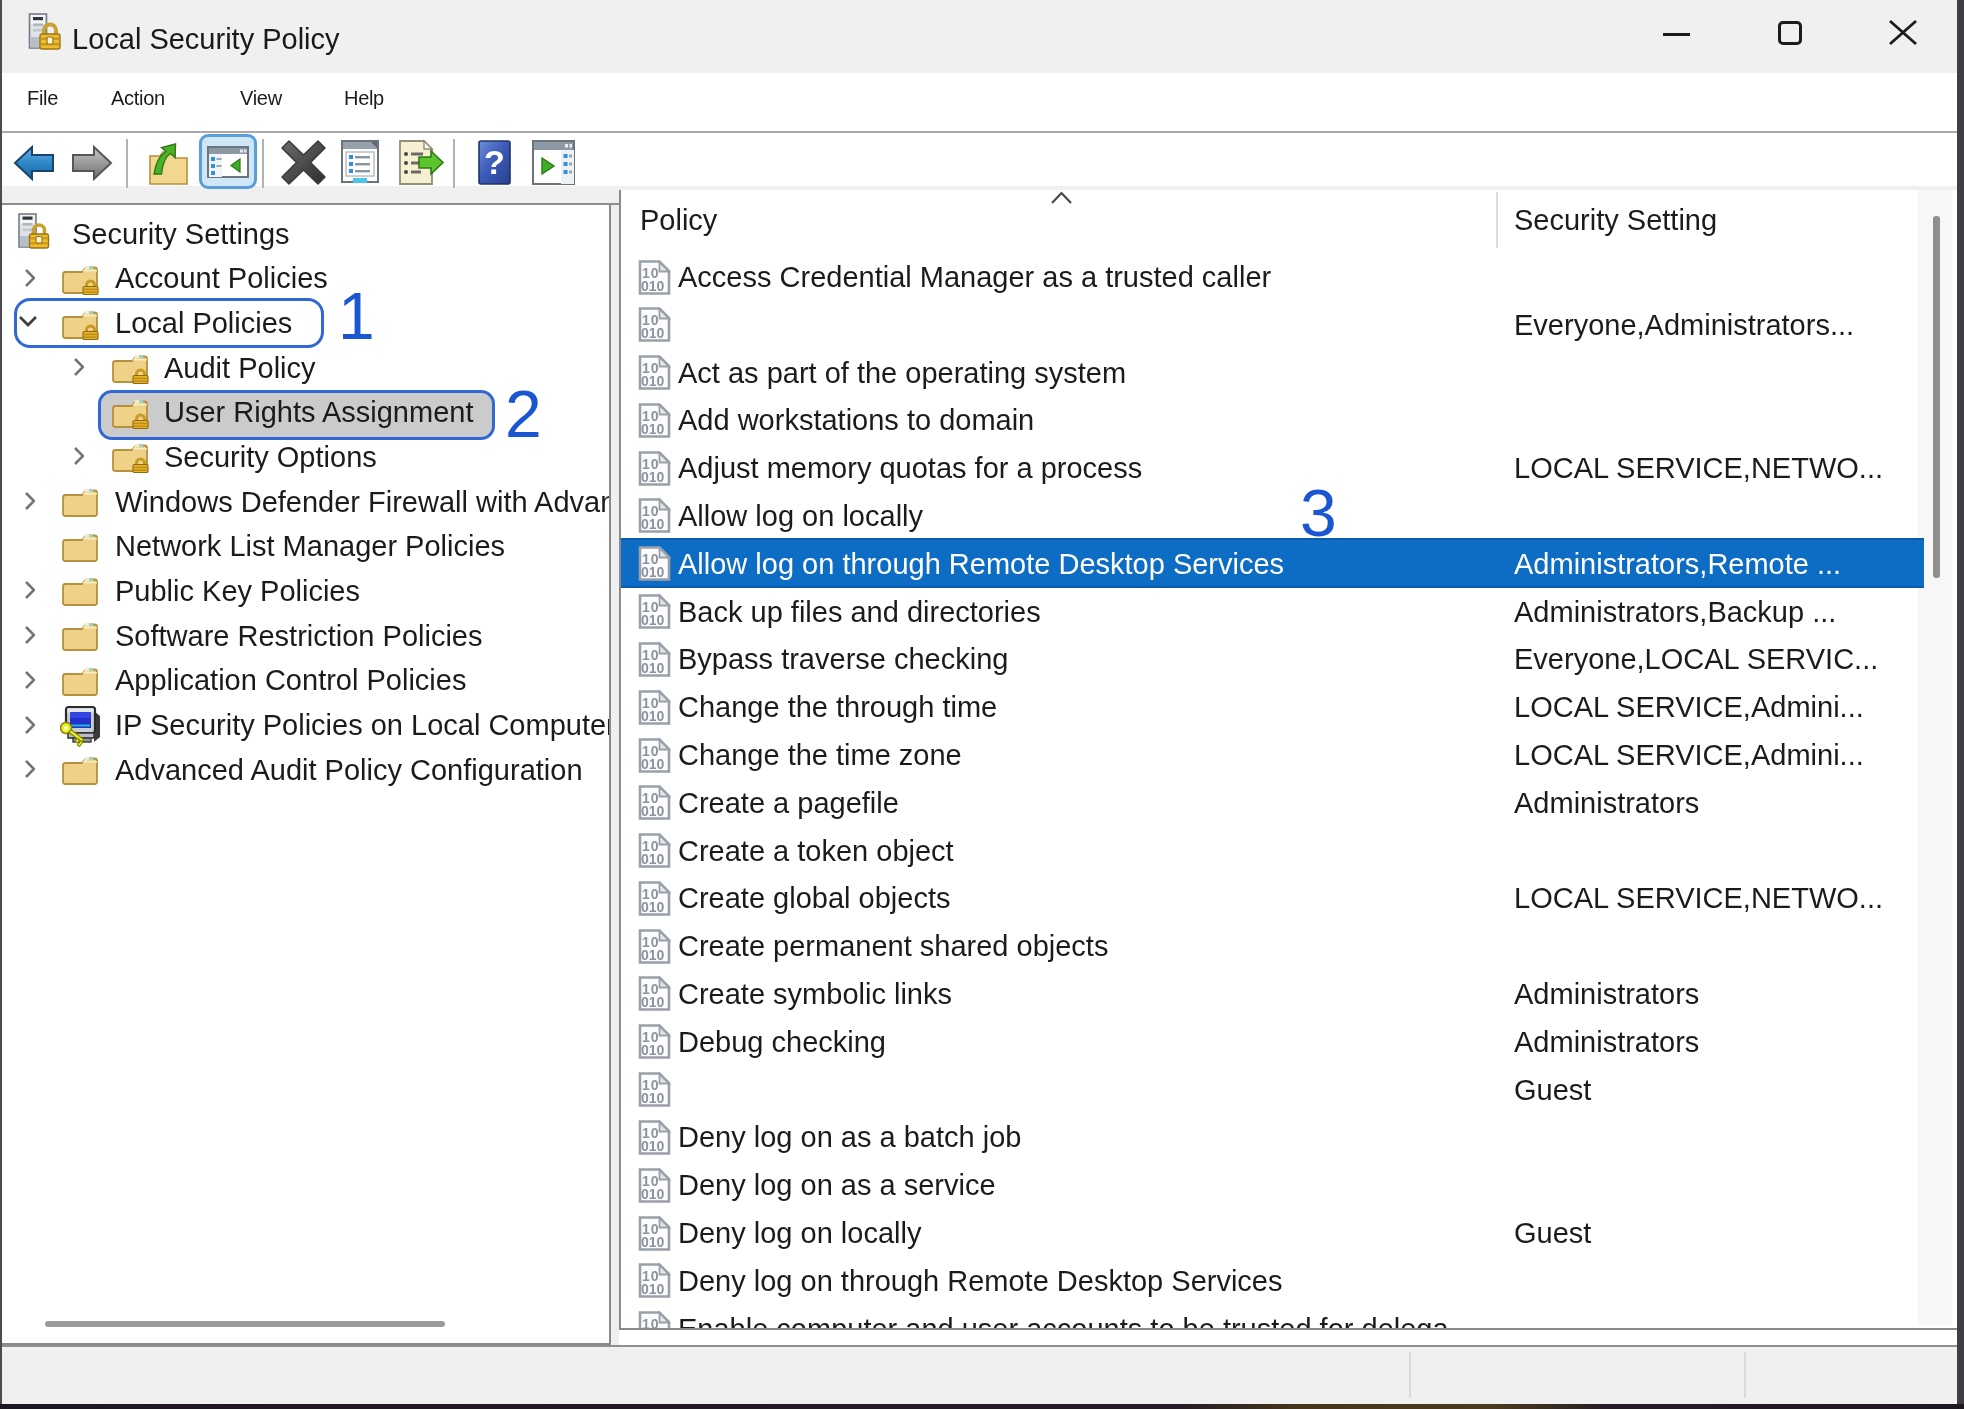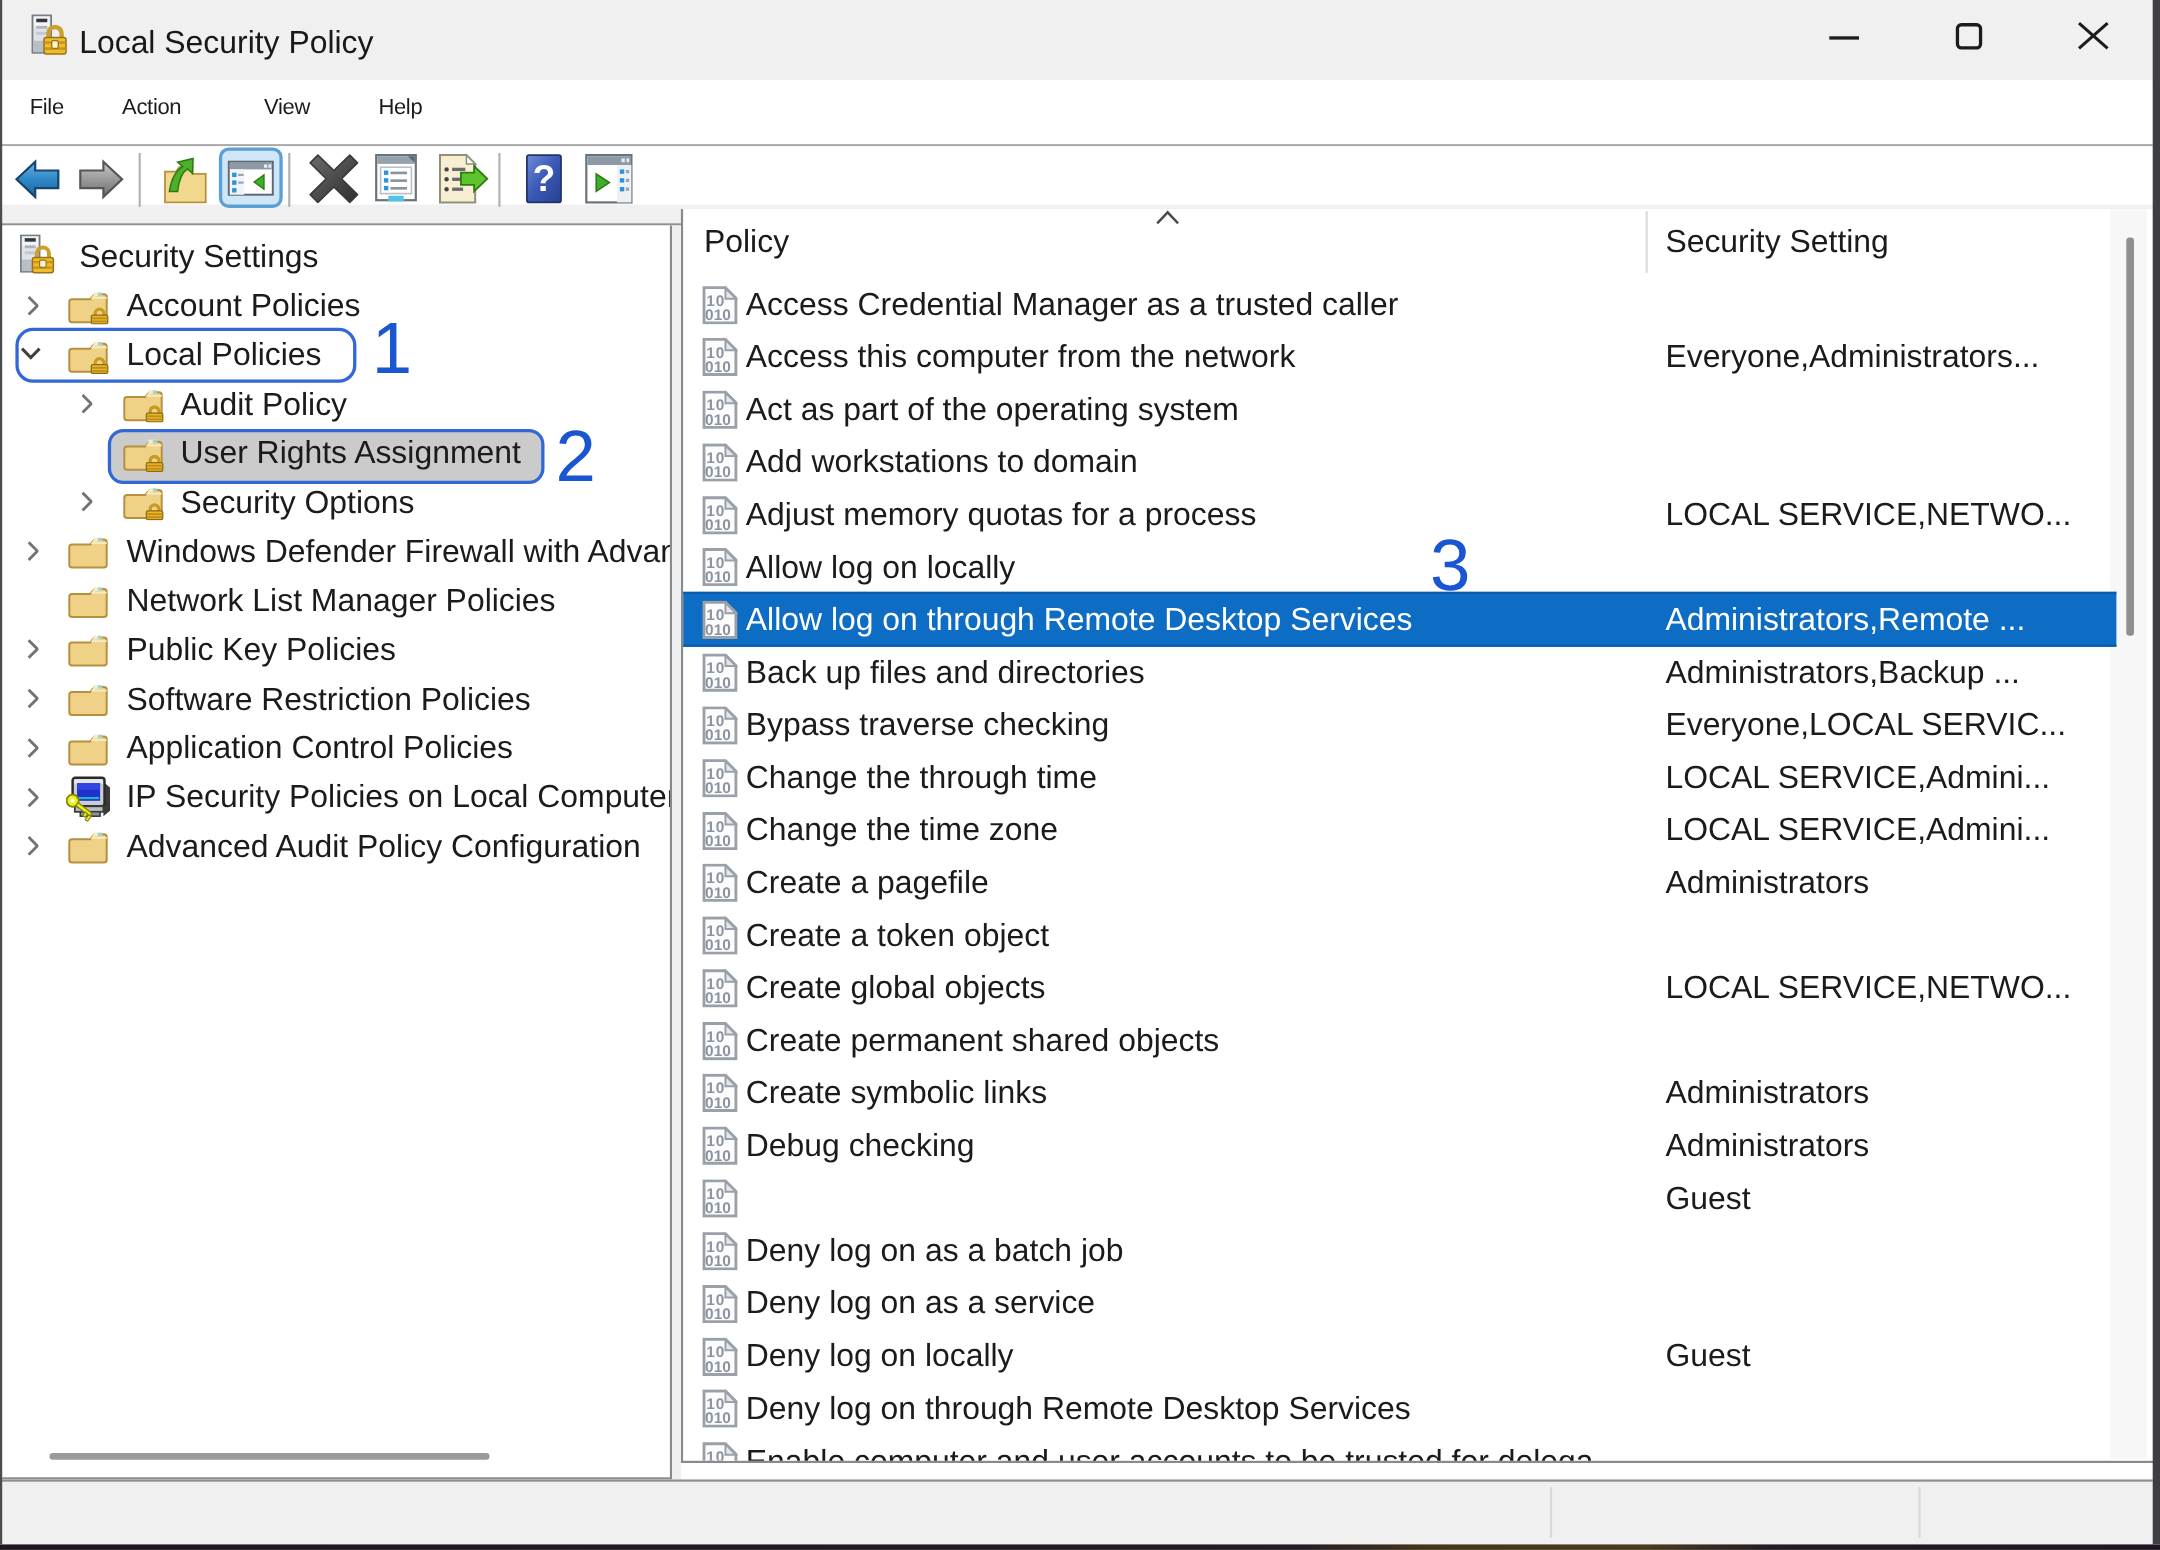--- a/index.html
+++ b/index.html
@@ -207,21 +207,20 @@
   <div class="abs" style="left:875px;top:2px;width:2px;height:56px;background:#dcdcdc"></div>
   <div class="lrow" style="left:19px;top:6px">Policy</div>
   <div class="lrow" style="left:893px;top:6px">Security Setting</div>
   <svg style="left:17px;top:70px" width="33" height="35">
       <use href="#doc"></use>
     </svg>
   <div class="lrow" style="left:57px;top:63px;">Access Credential Manager as a trusted caller</div>
   <svg style="left:17px;top:117px" width="33" height="35">
       <use href="#doc"></use>
     </svg>
-  <div class="lrow" style="left:57px;top:111px;">Access this computer from the network</div>
   <div class="lrow" style="left:893px;top:111px;">Everyone,Administrators...</div>
   <svg style="left:17px;top:165px" width="33" height="35">
       <use href="#doc"></use>
     </svg>
   <div class="lrow" style="left:57px;top:159px;">Act as part of the operating system</div>
   <svg style="left:17px;top:213px" width="33" height="35">
       <use href="#doc"></use>
     </svg>
   <div class="lrow" style="left:57px;top:206px;">Add workstations to domain</div>
   <svg style="left:17px;top:261px" width="33" height="35">

